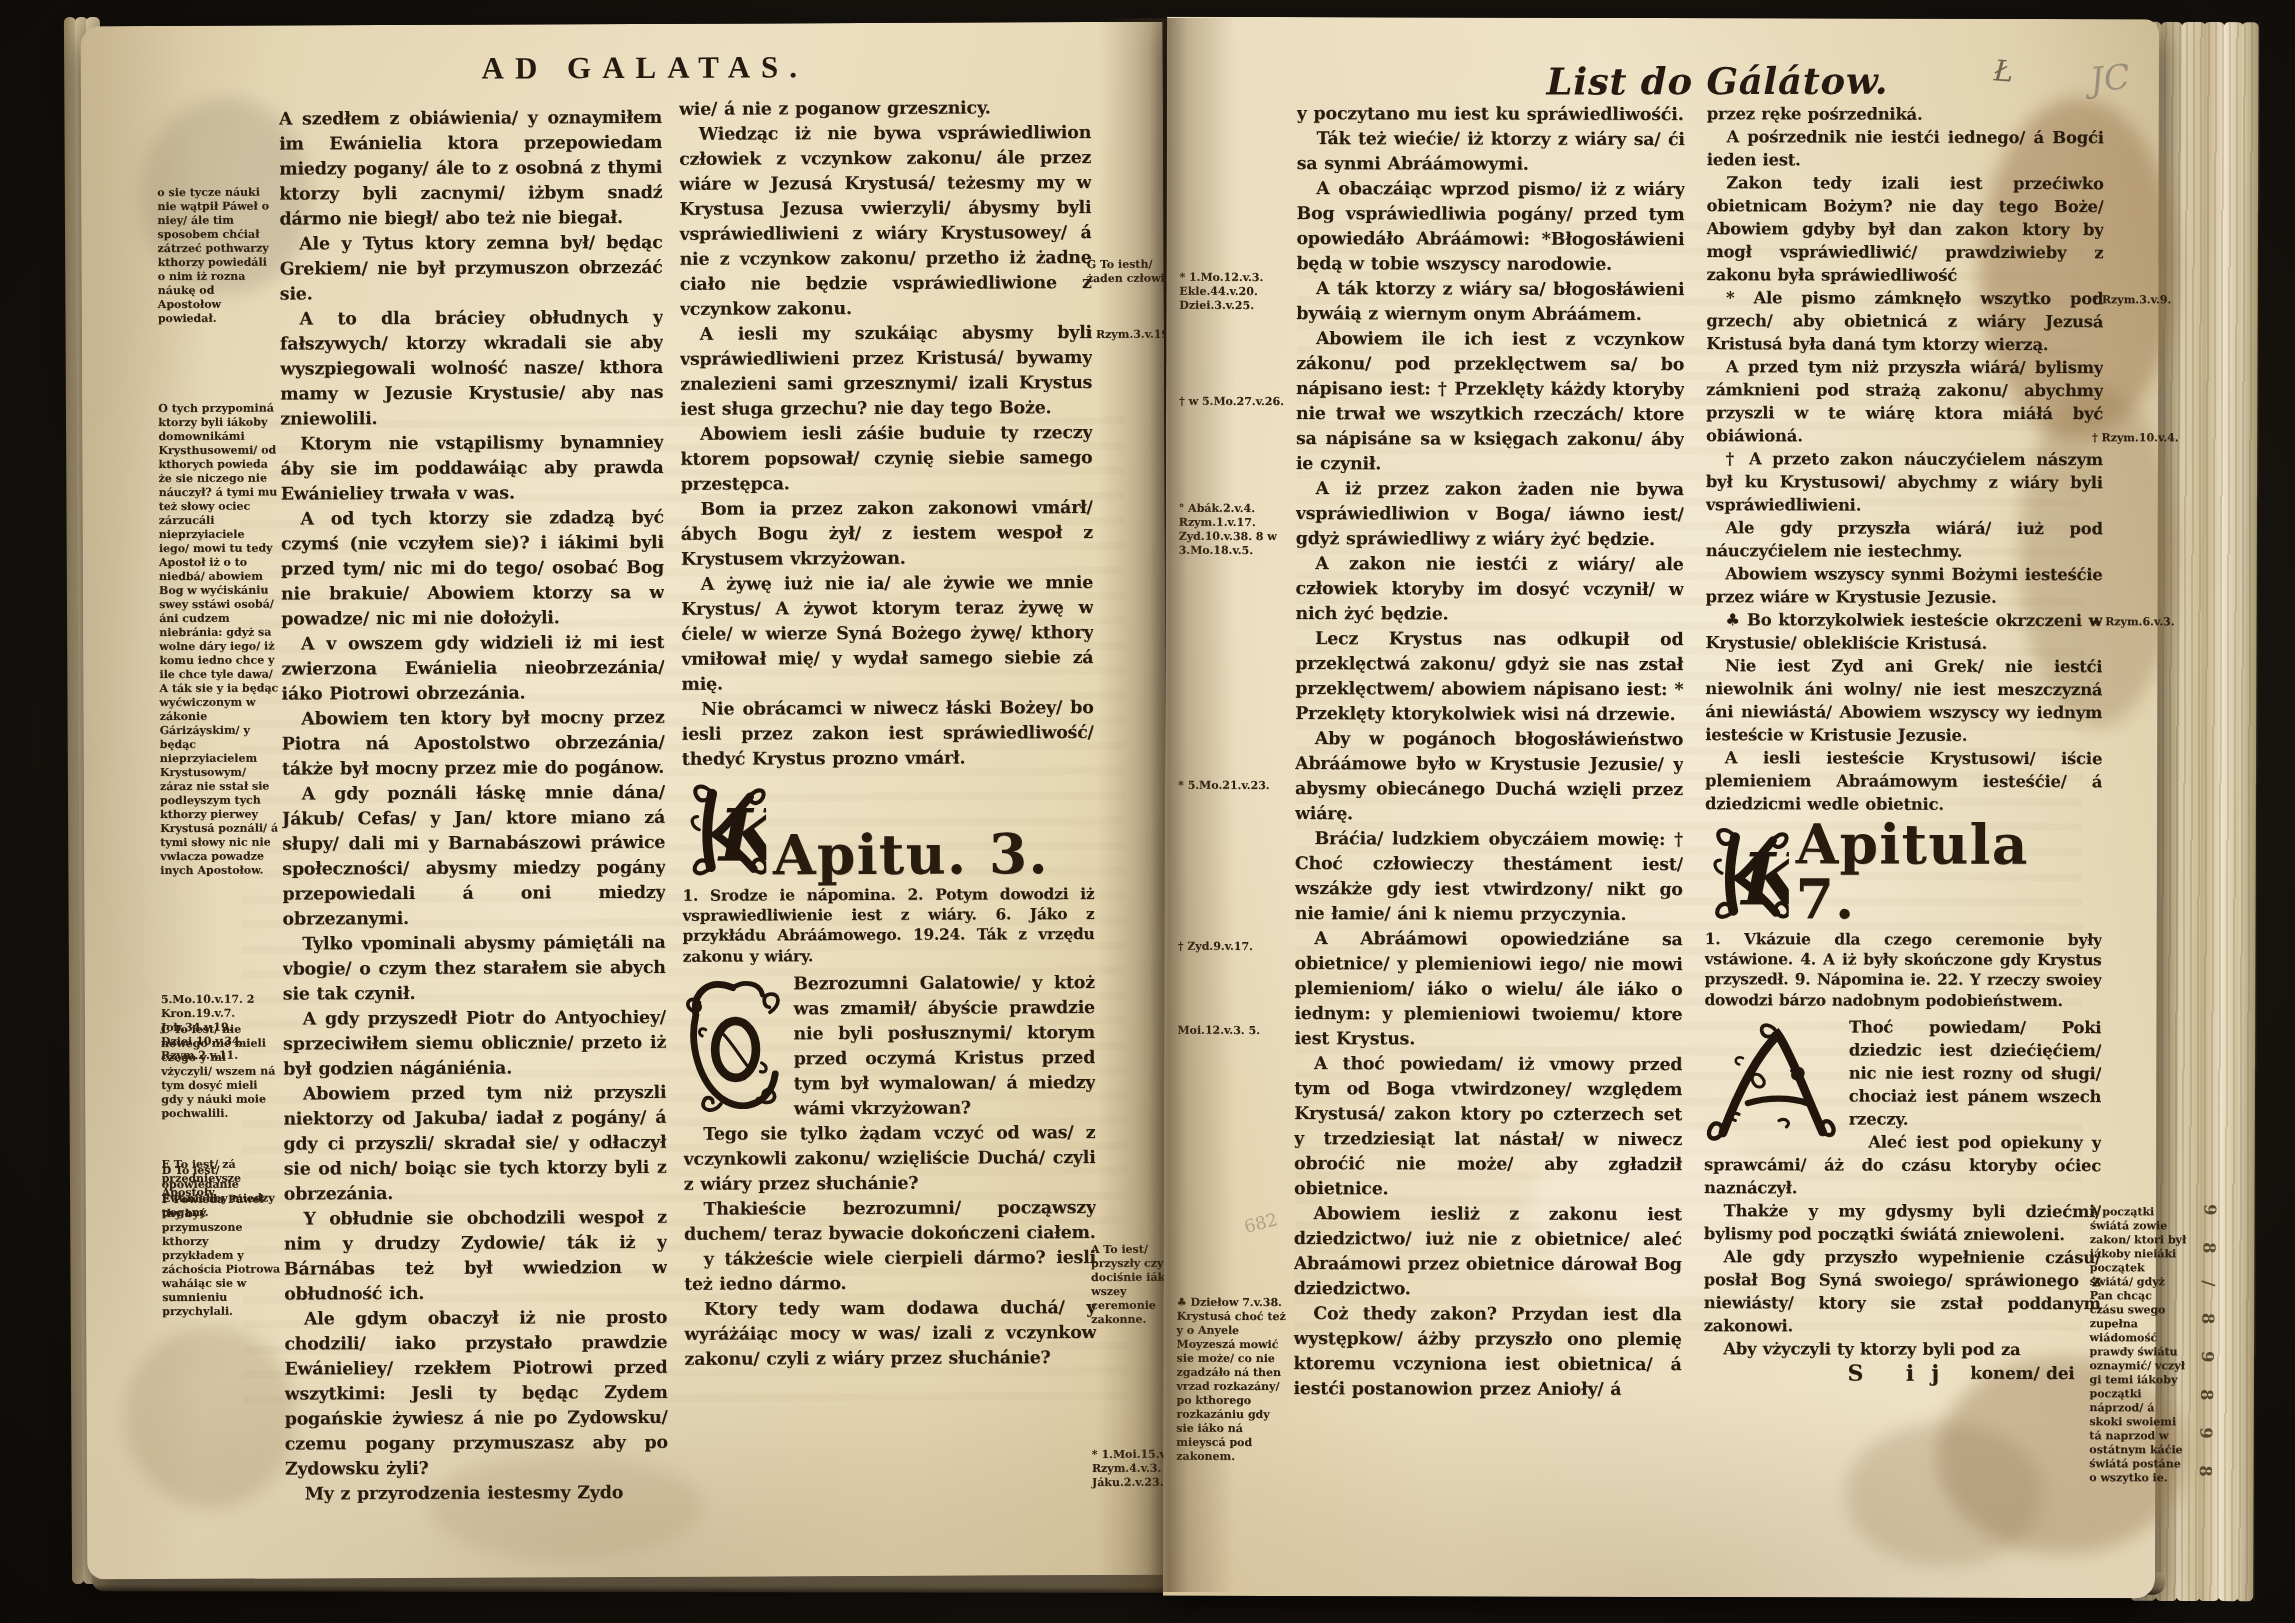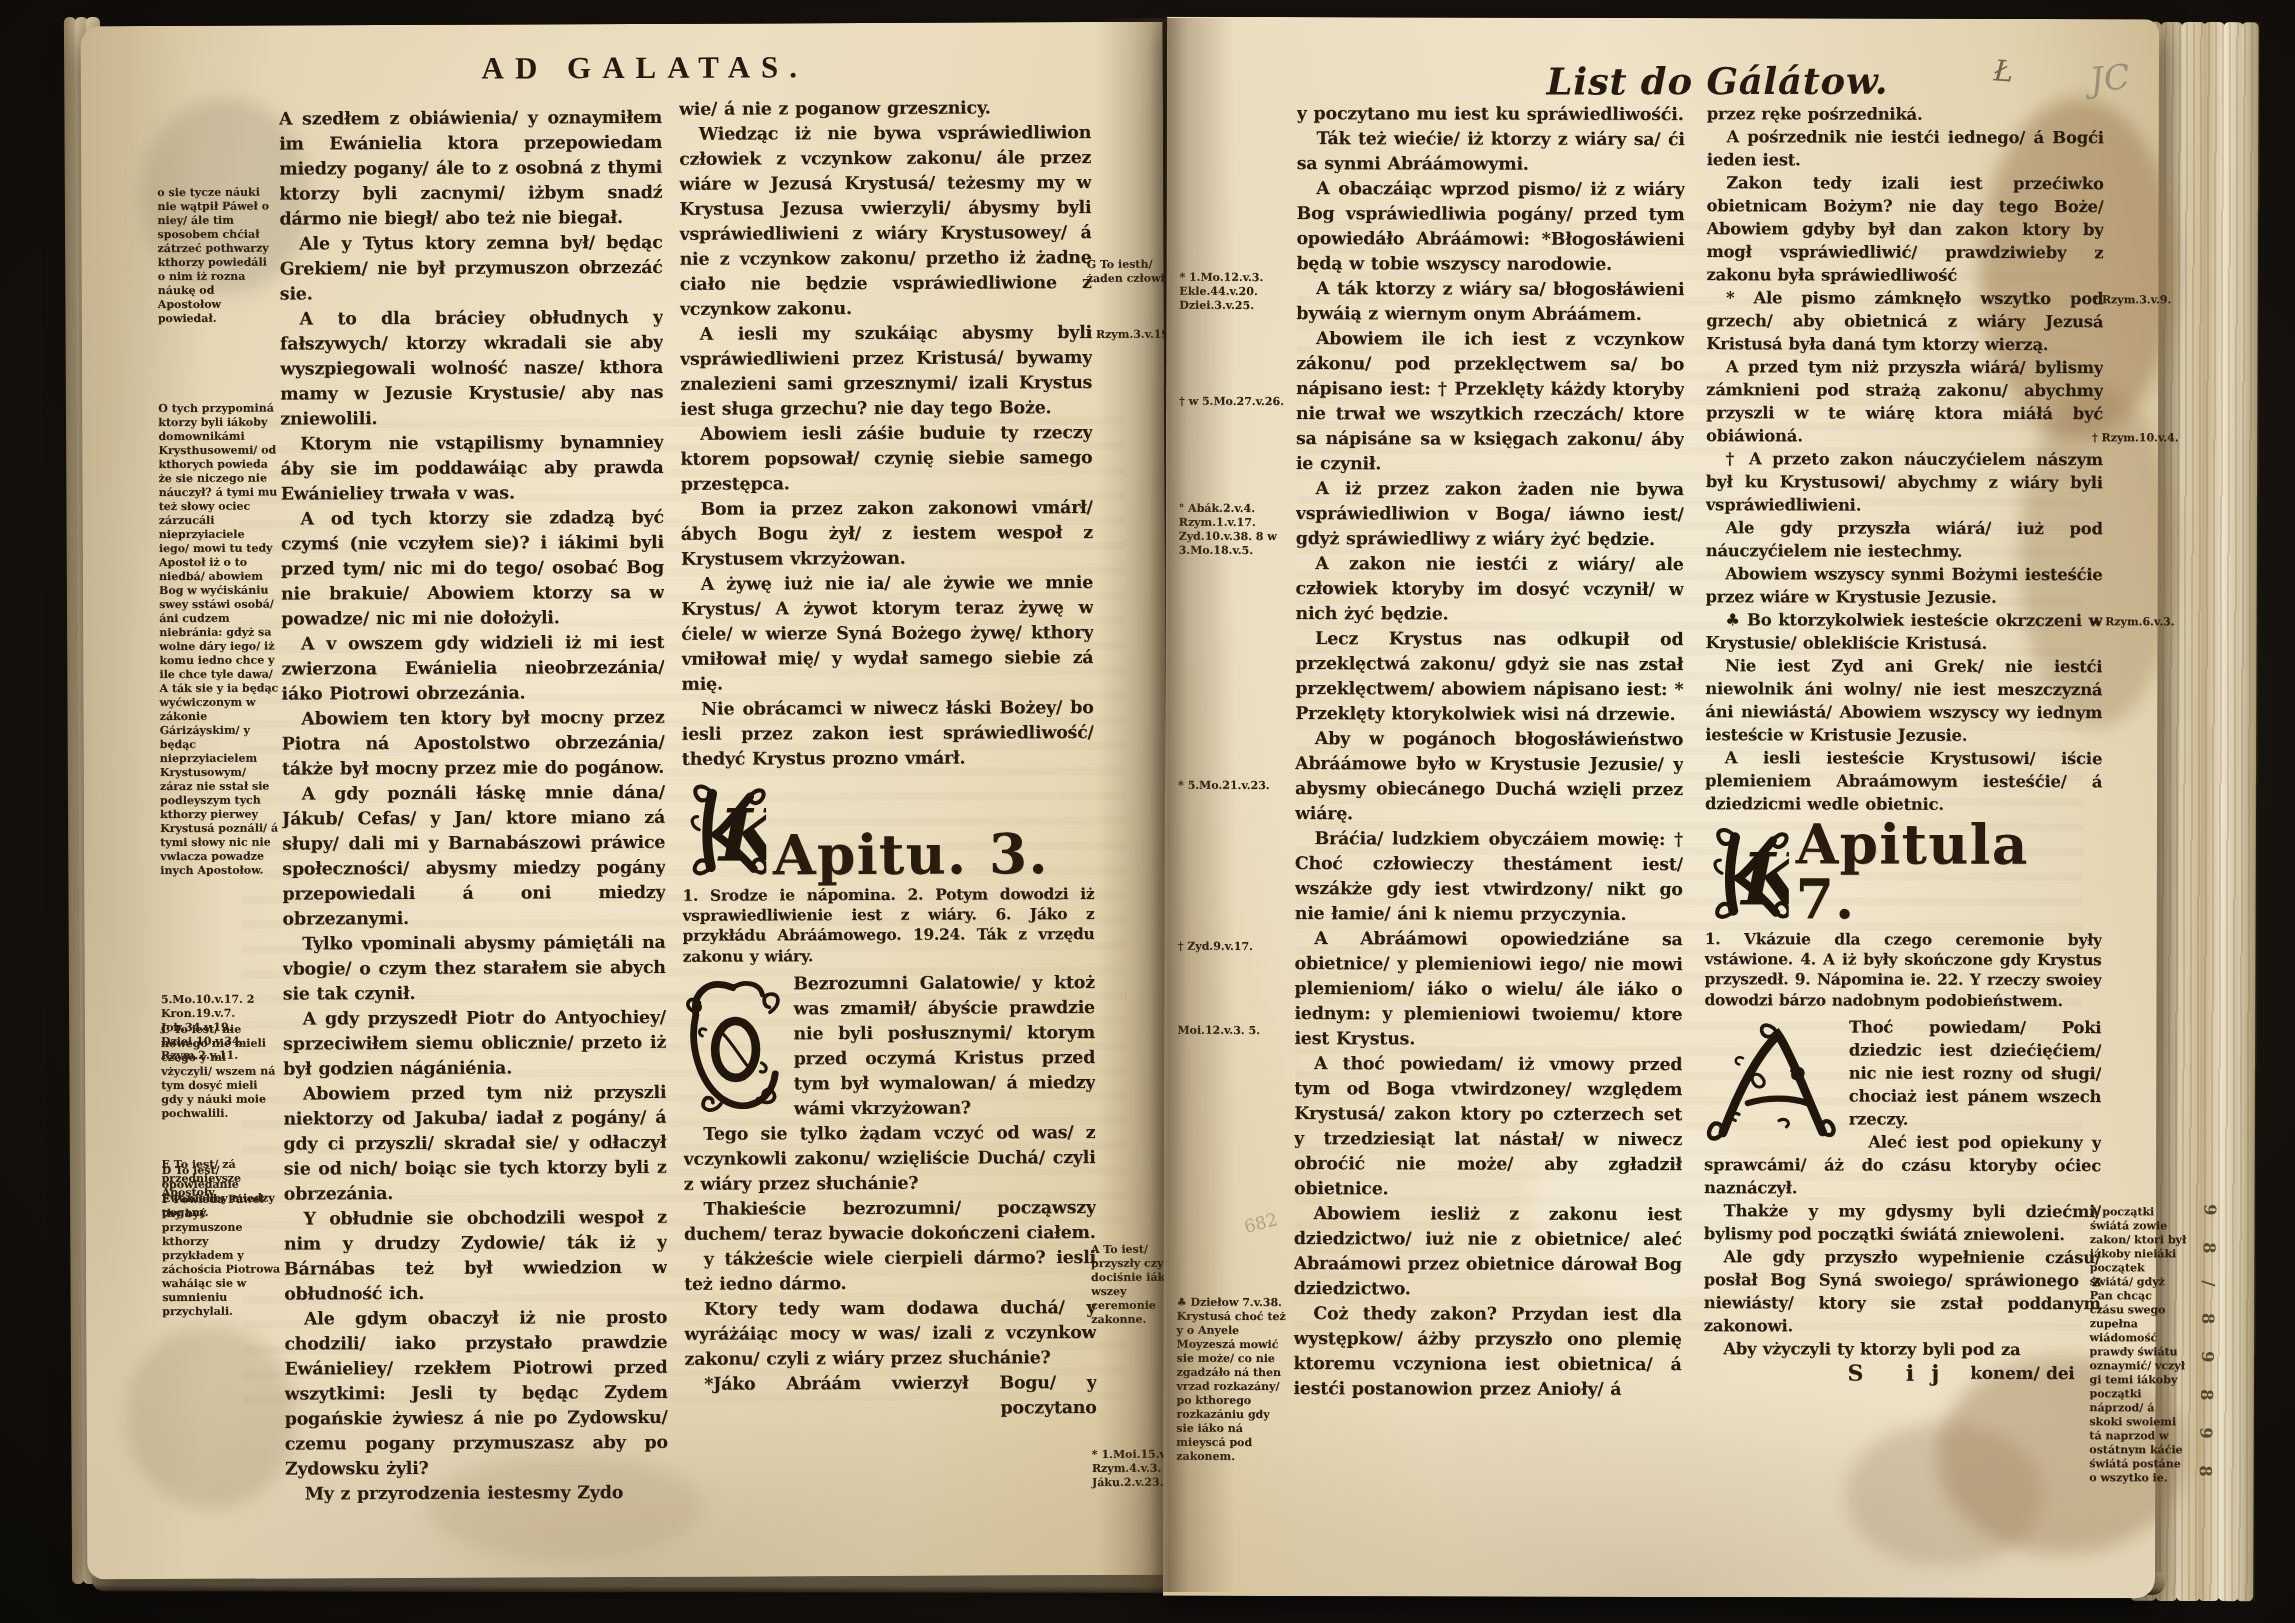--- a/index.html
+++ b/index.html
@@ -195,21 +195,21 @@
       </div>
       <span class="col-std">Bezrozumni Galatowie/ y ktoż was zmamił/ ábyście prawdzie nie byli posłusznymi/ ktorym przed oczymá Kristus przed tym był wymalowan/ á miedzy wámi vkrzyżowan?</span>
     </div>
 
     <div>
 
     <p class="para"><span>Tego sie tylko żądam vczyć od was/ z vczynkowli zakonu/ wzięliście Duchá/ czyli z wiáry przez słuchánie?</span></p>
         <p class="para"><span>Thakieście bezrozumni/ począwszy duchem/ teraz bywacie dokończeni ciałem.</span></p>
         <p class="para"><span>y tákżeście wiele cierpieli dármo? iesli też iedno dármo.</span></p>
         <p class="para"><span class="vnum">5.</span><span>Ktory tedy wam dodawa duchá/ y wyráżáiąc mocy w was/ izali z vczynkow zakonu/ czyli z wiáry przez słuchánie?</span></p>
-        <p class="para catch"><span class="vnum">6.</span><span>*Jáko Abráám vwierzył Bogu/ y poczytano</span></p>
+        <p class="para catch"><span class="vnum">6.</span></p>
       </div>
   </div>
 
   <div class="margin-col" style="left:1005px;top:0;width:98px;height:1508px;">
 
   <div class="note" style="top: 236px;">G To iesth/ żaden człowiek.</div>
       <div class="note" style="top: 306px;">I Rzym.3.v.19.</div>
       <div class="note" style="top: 1221px;">A To iest/ przyszły czy dociśnie iáko wszey ceremonie zakonne.</div>
       <div class="note" style="top: 1426px;">* 1.Moi.15.v.6. Rzym.4.v.3. Jáku.2.v.23.</div>
     </div>

